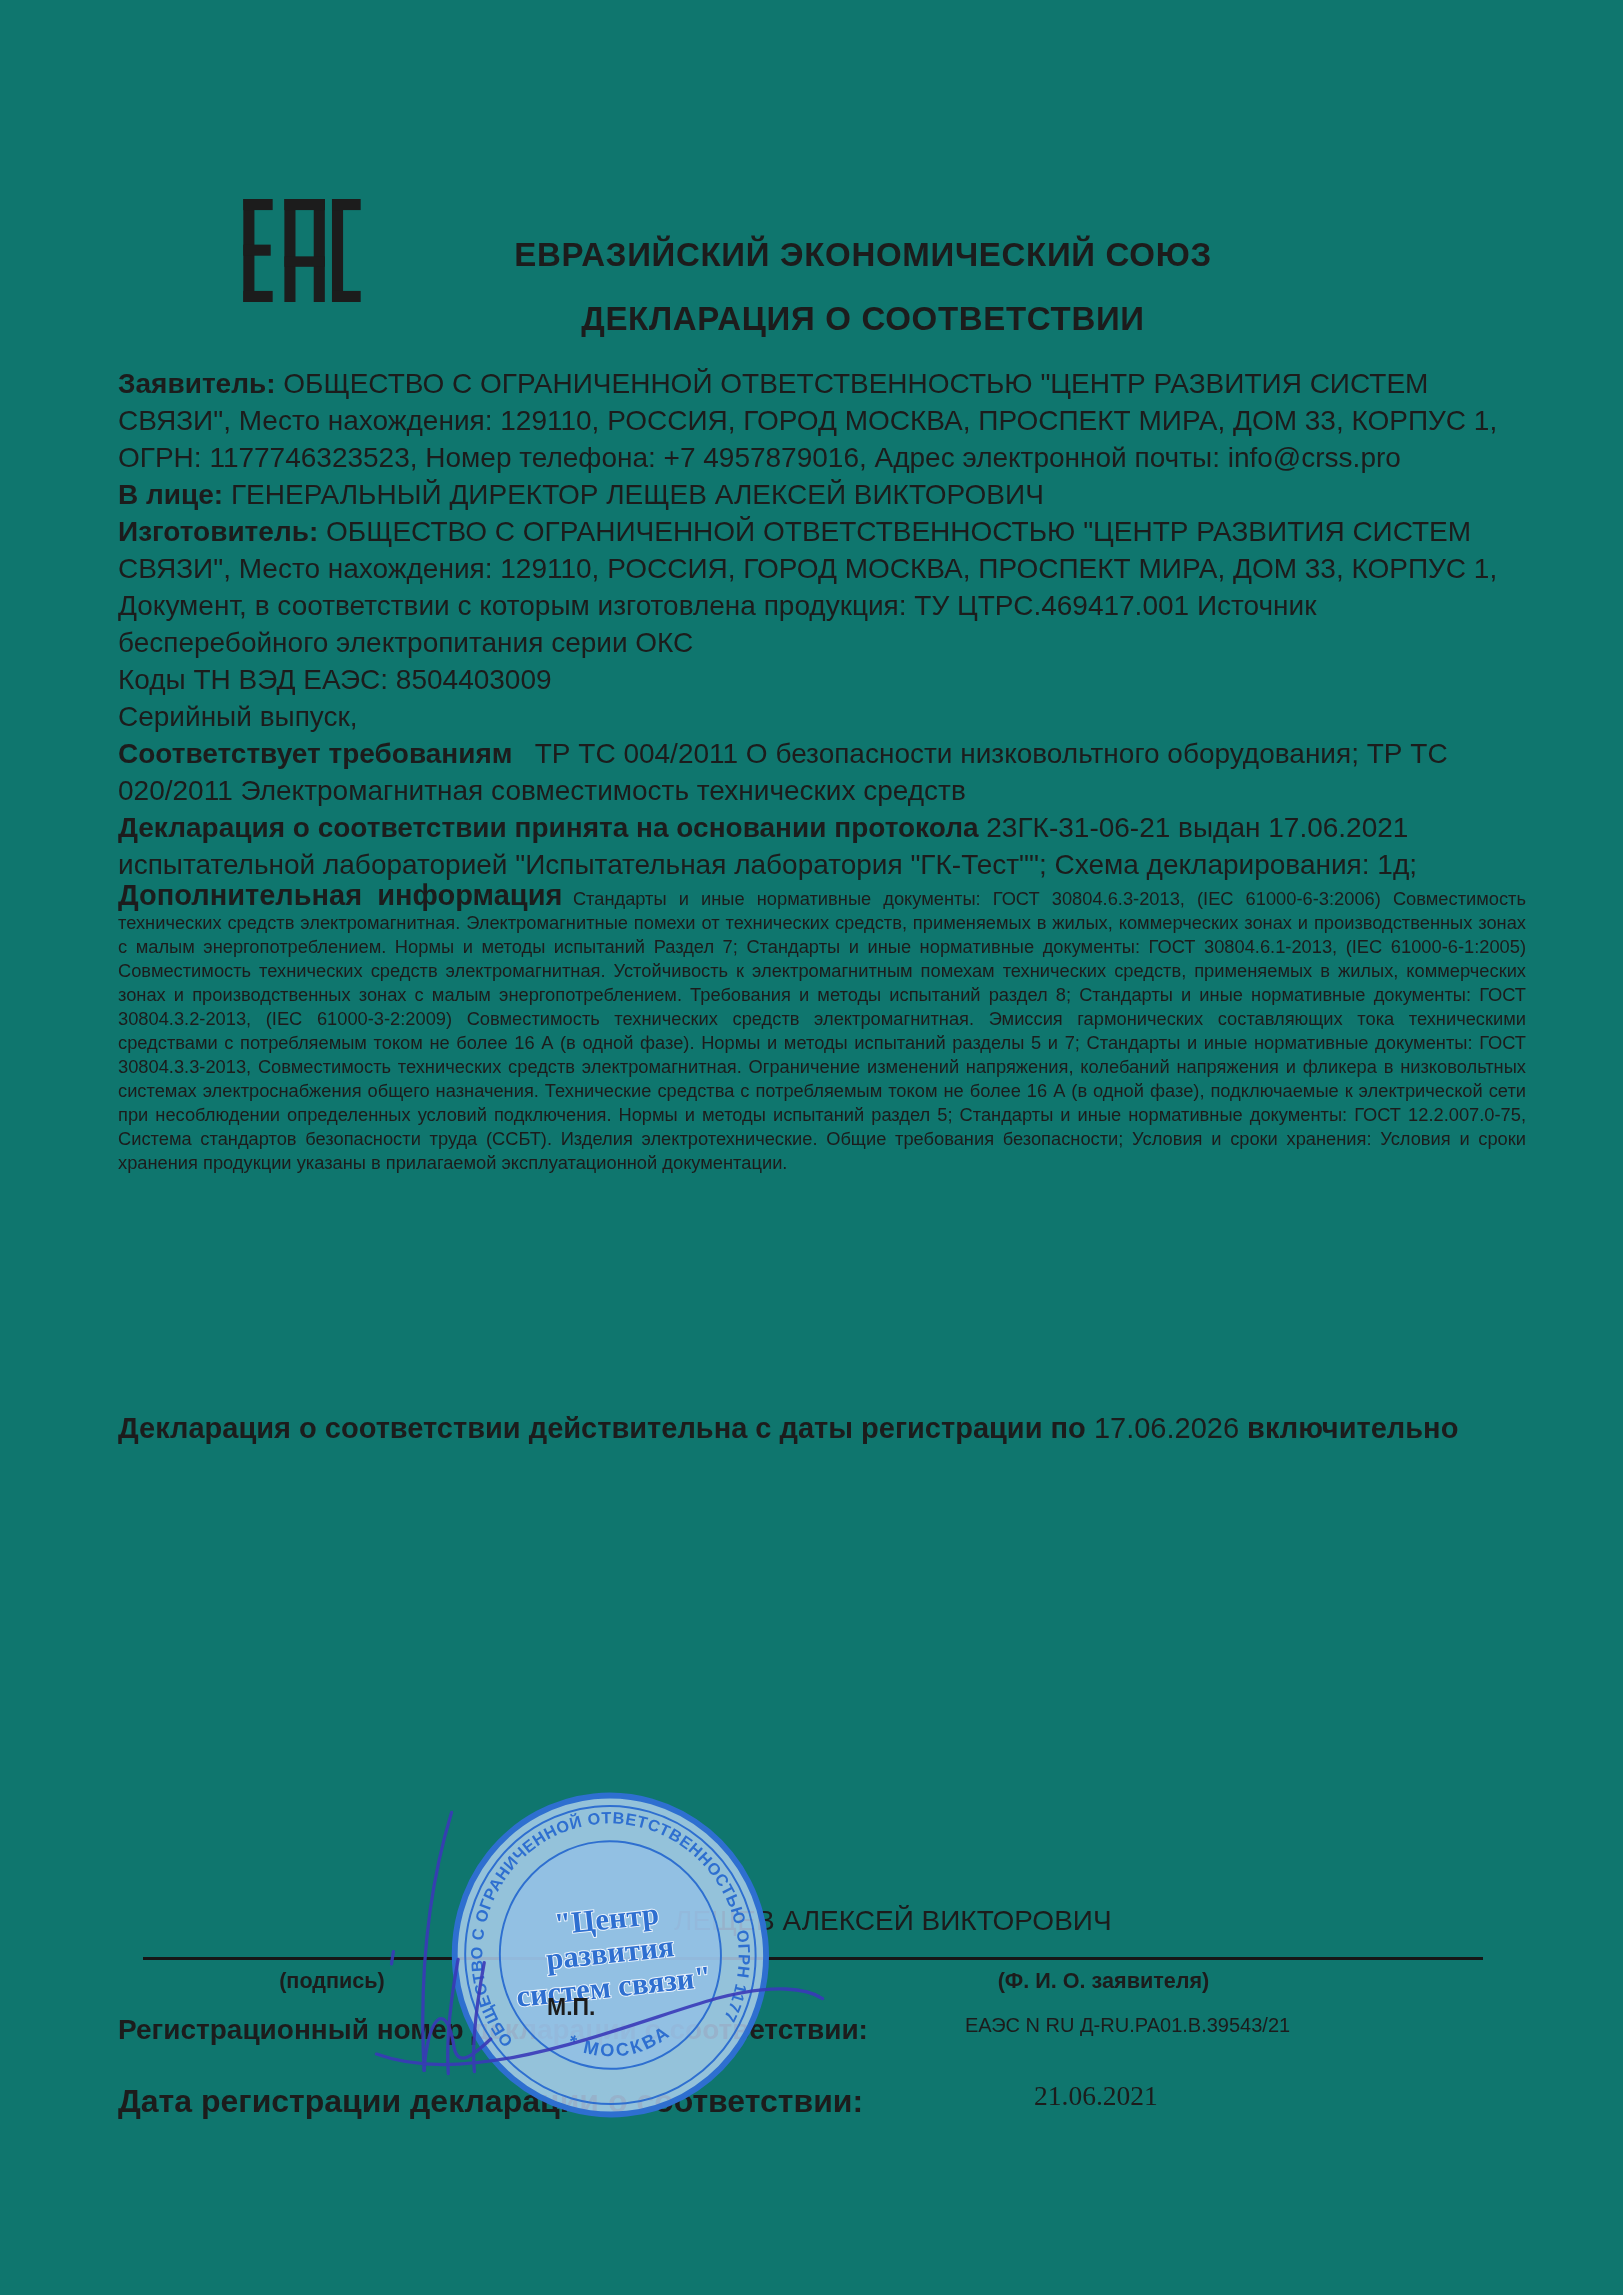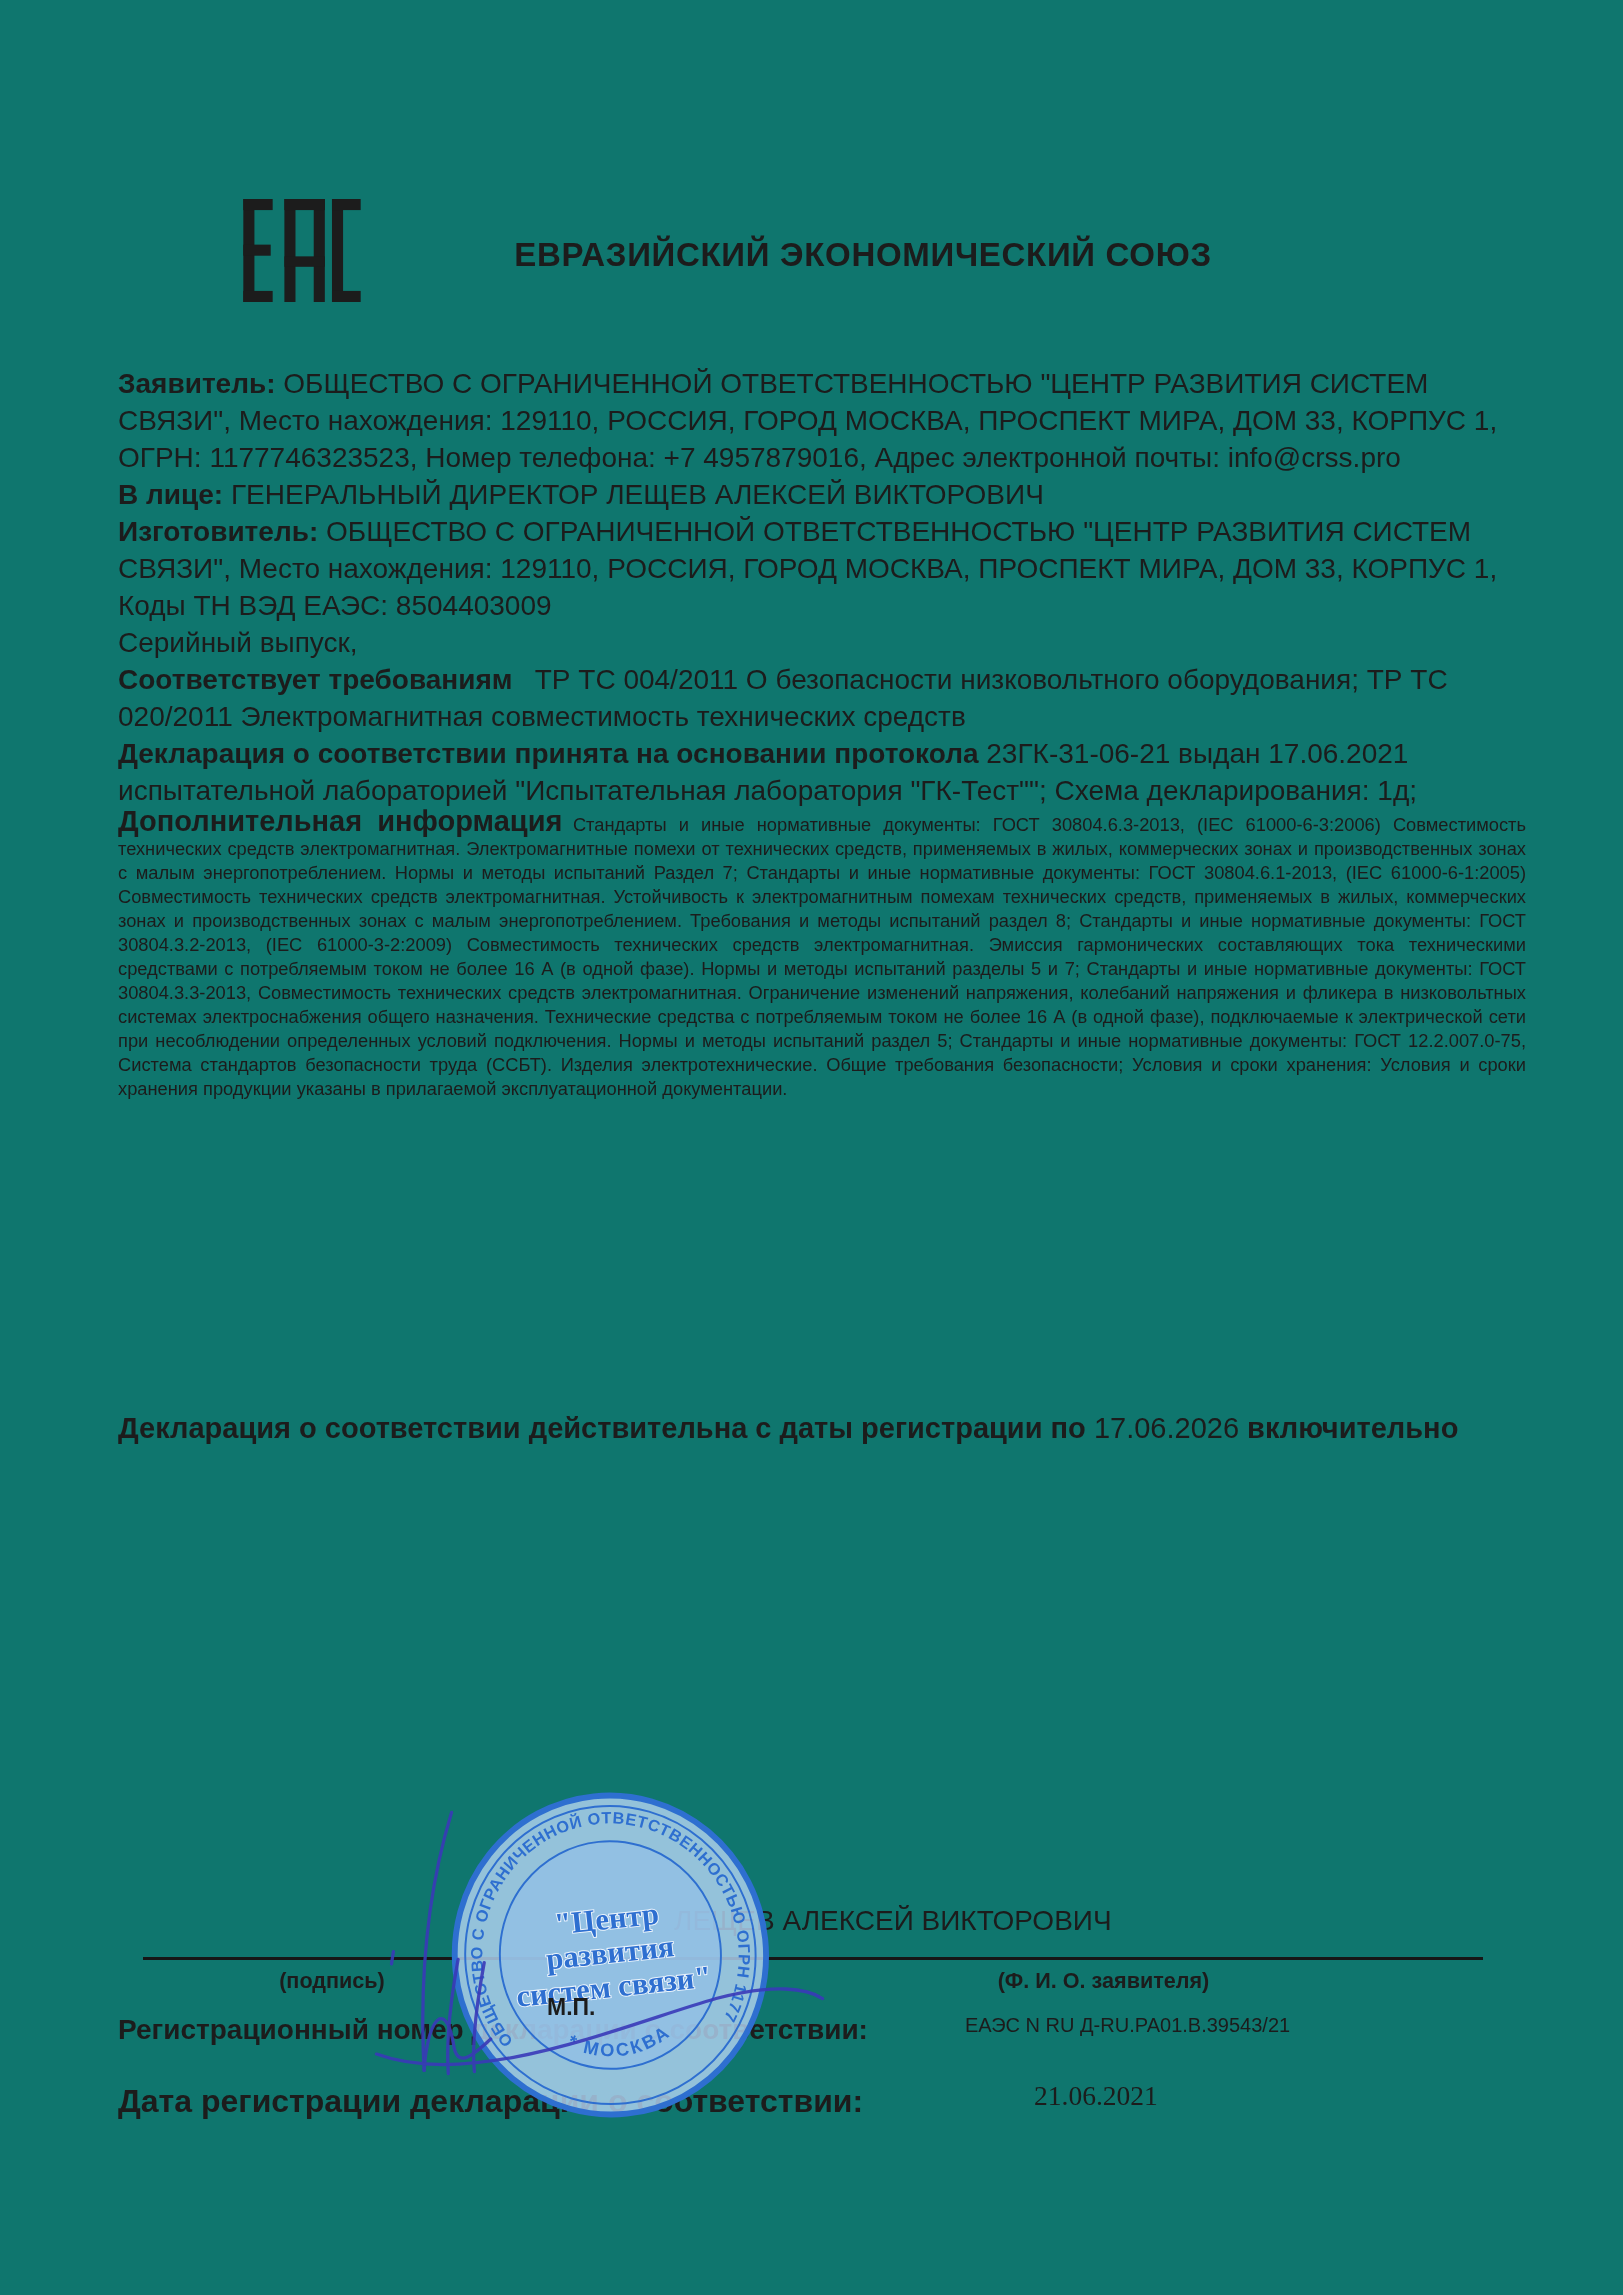--- a/index.html
+++ b/index.html
@@ -68,26 +68,28 @@
 
         <rect x="136" y="0" width="17" height="158"></rect>
         <rect x="136" y="0" width="44" height="17"></rect>
         <rect x="136" y="141" width="44" height="17"></rect>
       </g>
     </svg>
   </div>
 
   <div class="titles">
     <div class="t1">ЕВРАЗИЙСКИЙ ЭКОНОМИЧЕСКИЙ СОЮЗ</div>
+    <div class="t2">ДЕКЛАРАЦИЯ О СООТВЕТСТВИИ</div>
   </div>
 
   <div class="content">
     <p><b>Заявитель:</b> <span>ОБЩЕСТВО С ОГРАНИЧЕННОЙ ОТВЕТСТВЕННОСТЬЮ "ЦЕНТР РАЗВИТИЯ СИСТЕМ СВЯЗИ", Место нахождения: 129110, РОССИЯ, ГОРОД МОСКВА, ПРОСПЕКТ МИРА, ДОМ 33, КОРПУС 1, ОГРН: 1177746323523, Номер телефона: +7 4957879016, Адрес электронной почты: info@crss.pro</span></p>
     <p><b>В лице:</b> <span>ГЕНЕРАЛЬНЫЙ ДИРЕКТОР ЛЕЩЕВ АЛЕКСЕЙ ВИКТОРОВИЧ</span></p>
     <p><b>Изготовитель:</b> <span>ОБЩЕСТВО С ОГРАНИЧЕННОЙ ОТВЕТСТВЕННОСТЬЮ "ЦЕНТР РАЗВИТИЯ СИСТЕМ СВЯЗИ", Место нахождения: 129110, РОССИЯ, ГОРОД МОСКВА, ПРОСПЕКТ МИРА, ДОМ 33, КОРПУС 1,</span></p>
+    <p><span>Документ, в соответствии с которым изготовлена продукция: ТУ ЦТРС.469417.001 Источник бесперебойного электропитания серии ОКС</span></p>
     <p><span>Коды ТН ВЭД ЕАЭС: 8504403009</span></p>
     <p><span>Серийный выпуск,</span></p>
     <p><b class="lbl-gap-sm">Соответствует требованиям</b> <span>ТР ТС 004/2011 О безопасности низковольтного оборудования; ТР ТС 020/2011 Электромагнитная совместимость технических средств</span></p>
     <p class="gap-basis"><b>Декларация о соответствии принята на основании протокола</b> <span>23ГК-31-06-21 выдан 17.06.2021 испытательной лабораторией "Испытательная лаборатория "ГК-Тест""; Схема декларирования: 1д;</span></p>
     <p class="additional"><b>Дополнительная информация</b><span>Стандарты и иные нормативные документы: ГОСТ 30804.6.3-2013, (IEC 61000-6-3:2006) Совместимость технических средств электромагнитная. Электромагнитные помехи от технических средств, применяемых в жилых, коммерческих зонах и производственных зонах с малым энергопотреблением. Нормы и методы испытаний Раздел 7; Стандарты и иные нормативные документы: ГОСТ 30804.6.1-2013, (IEC 61000-6-1:2005) Совместимость технических средств электромагнитная. Устойчивость к электромагнитным помехам технических средств, применяемых в жилых, коммерческих зонах и производственных зонах с малым энергопотреблением. Требования и методы испытаний раздел 8; Стандарты и иные нормативные документы: ГОСТ 30804.3.2-2013, (IEC 61000-3-2:2009) Совместимость технических средств электромагнитная. Эмиссия гармонических составляющих тока техническими средствами с потребляемым током не более 16 А (в одной фазе). Нормы и методы испытаний разделы 5 и 7; Стандарты и иные нормативные документы: ГОСТ 30804.3.3-2013, Совместимость технических средств электромагнитная. Ограничение изменений напряжения, колебаний напряжения и фликера в низковольтных системах электроснабжения общего назначения. Технические средства с потребляемым током не более 16 А (в одной фазе), подключаемые к электрической сети при несоблюдении определенных условий подключения. Нормы и методы испытаний раздел 5; Стандарты и иные нормативные документы: ГОСТ 12.2.007.0-75, Система стандартов безопасности труда (ССБТ). Изделия электротехнические. Общие требования безопасности; Условия и сроки хранения: Условия и сроки хранения продукции указаны в прилагаемой эксплуатационной документации.</span></p>
   </div>
 
   <div class="validity">
     <span>Декларация о соответствии действительна с даты регистрации по</span>
     <span class="date">17.06.2026</span>

